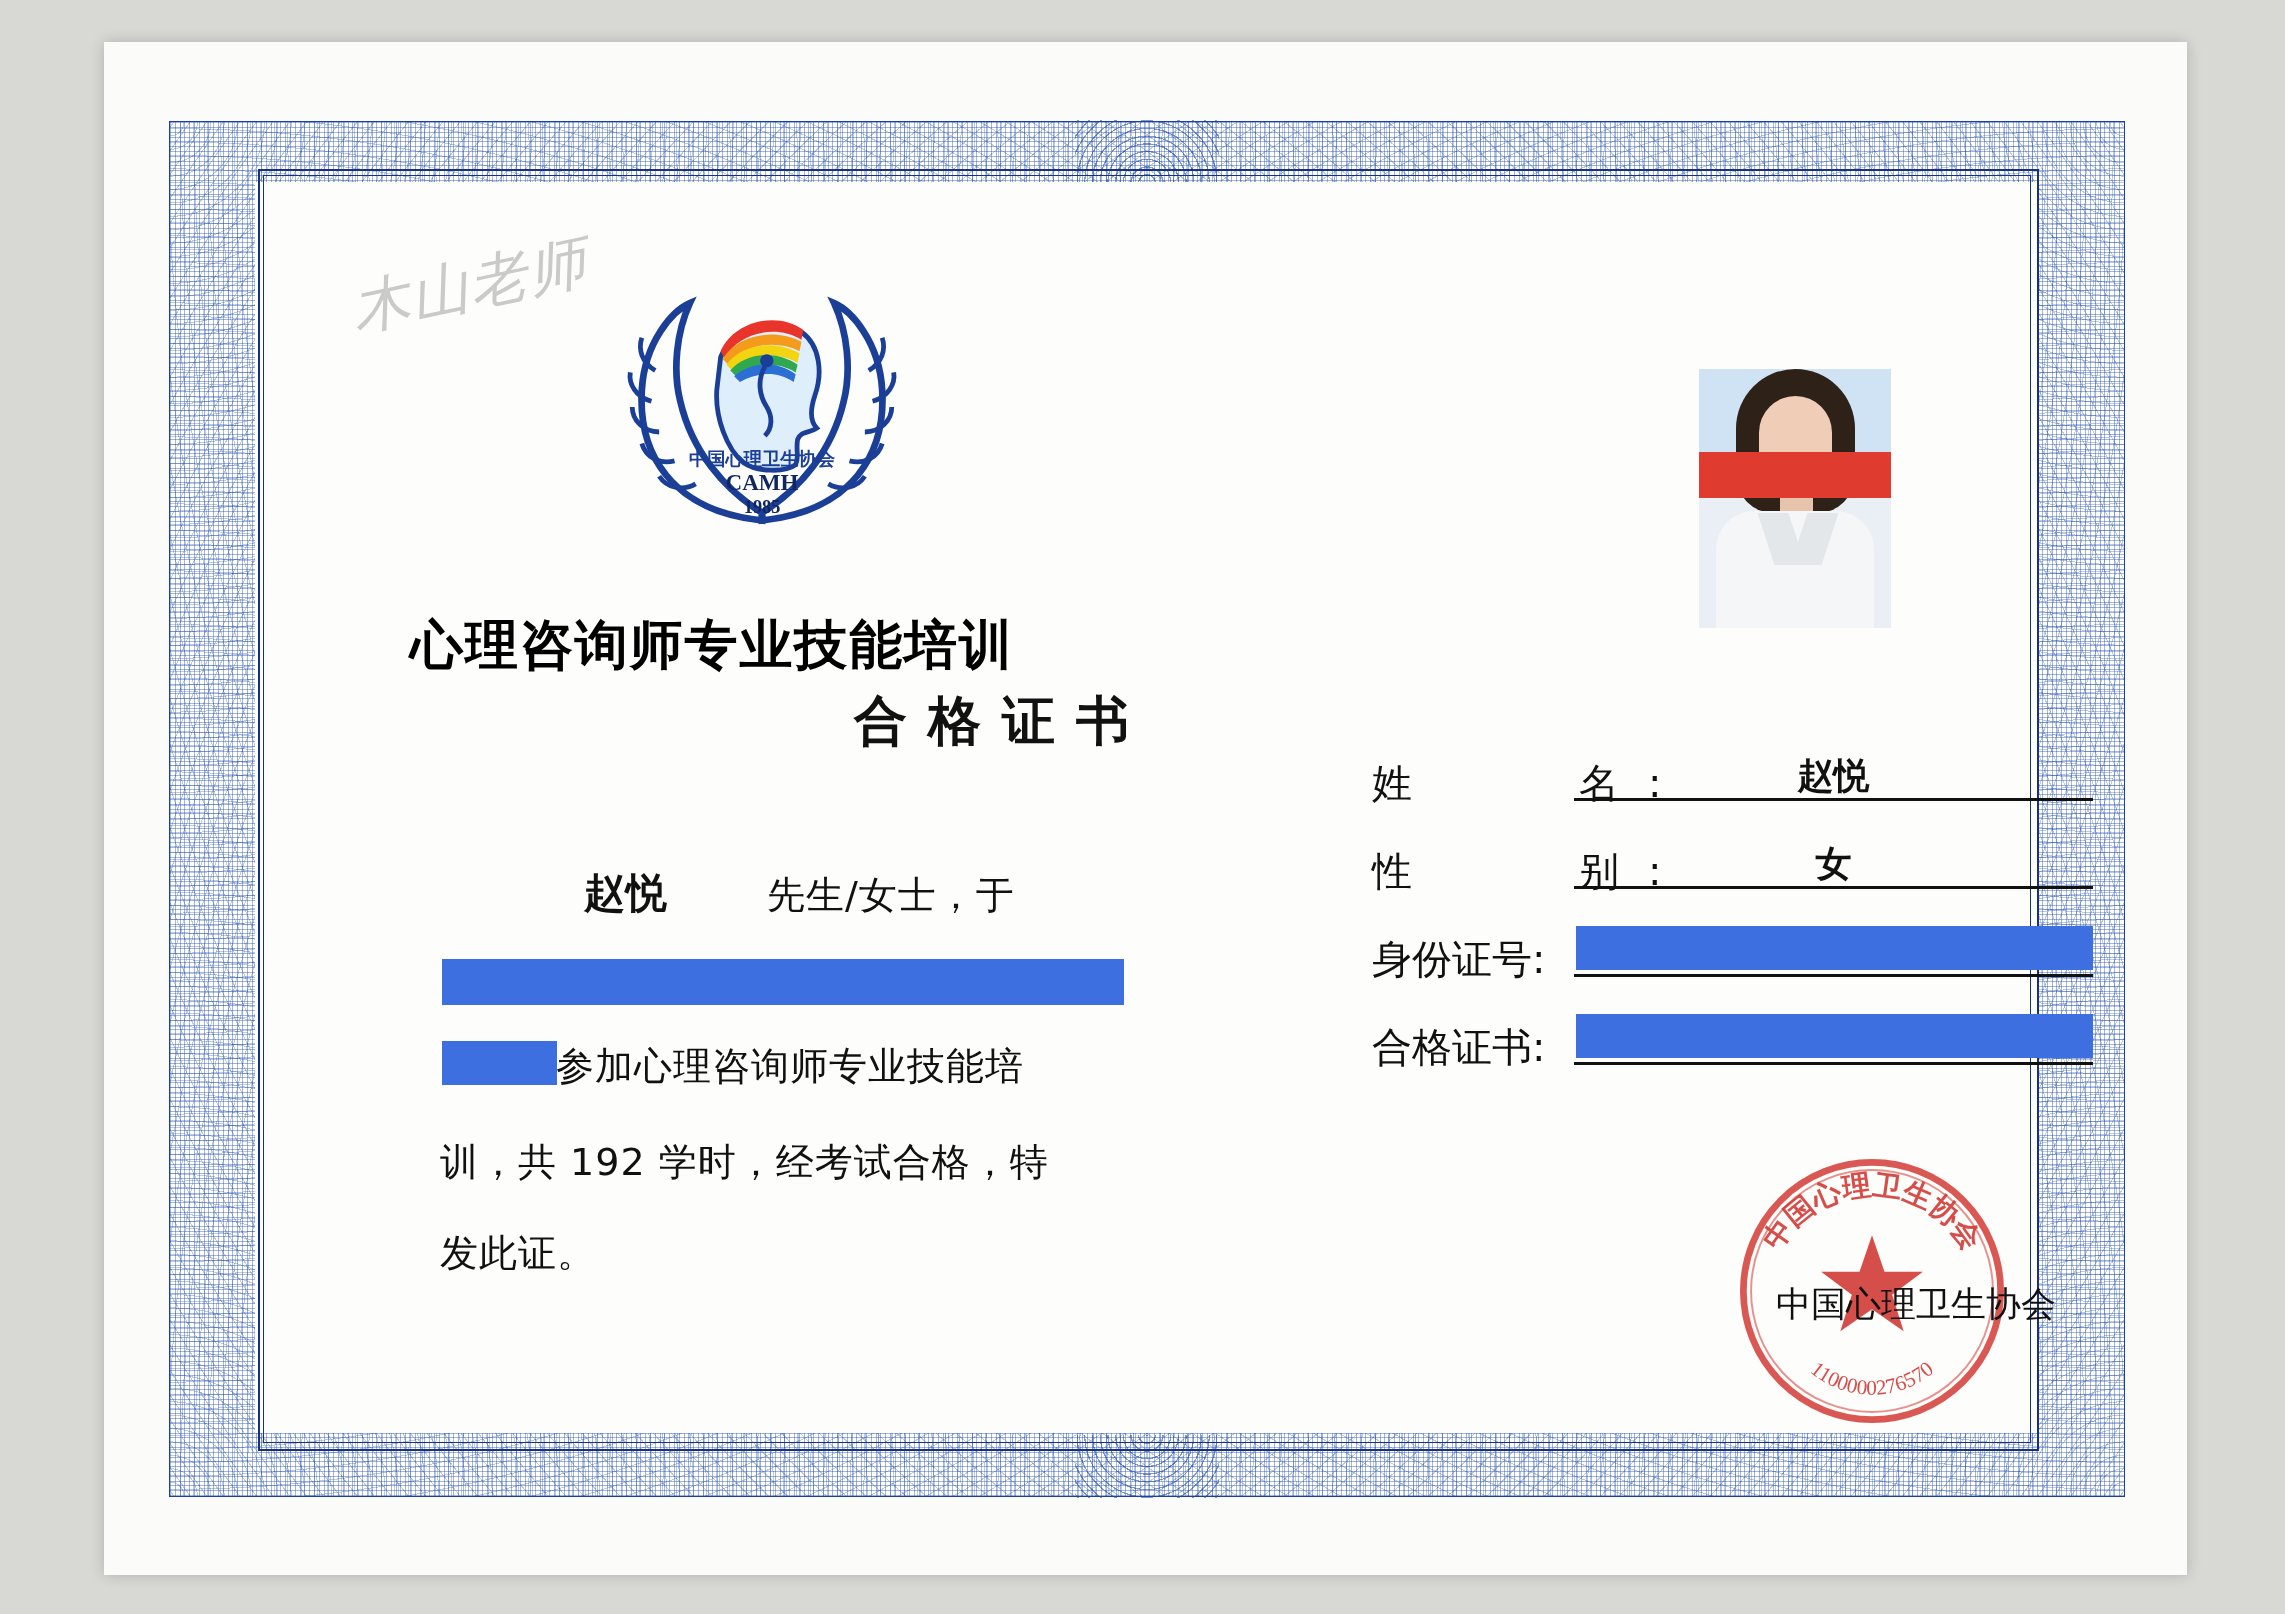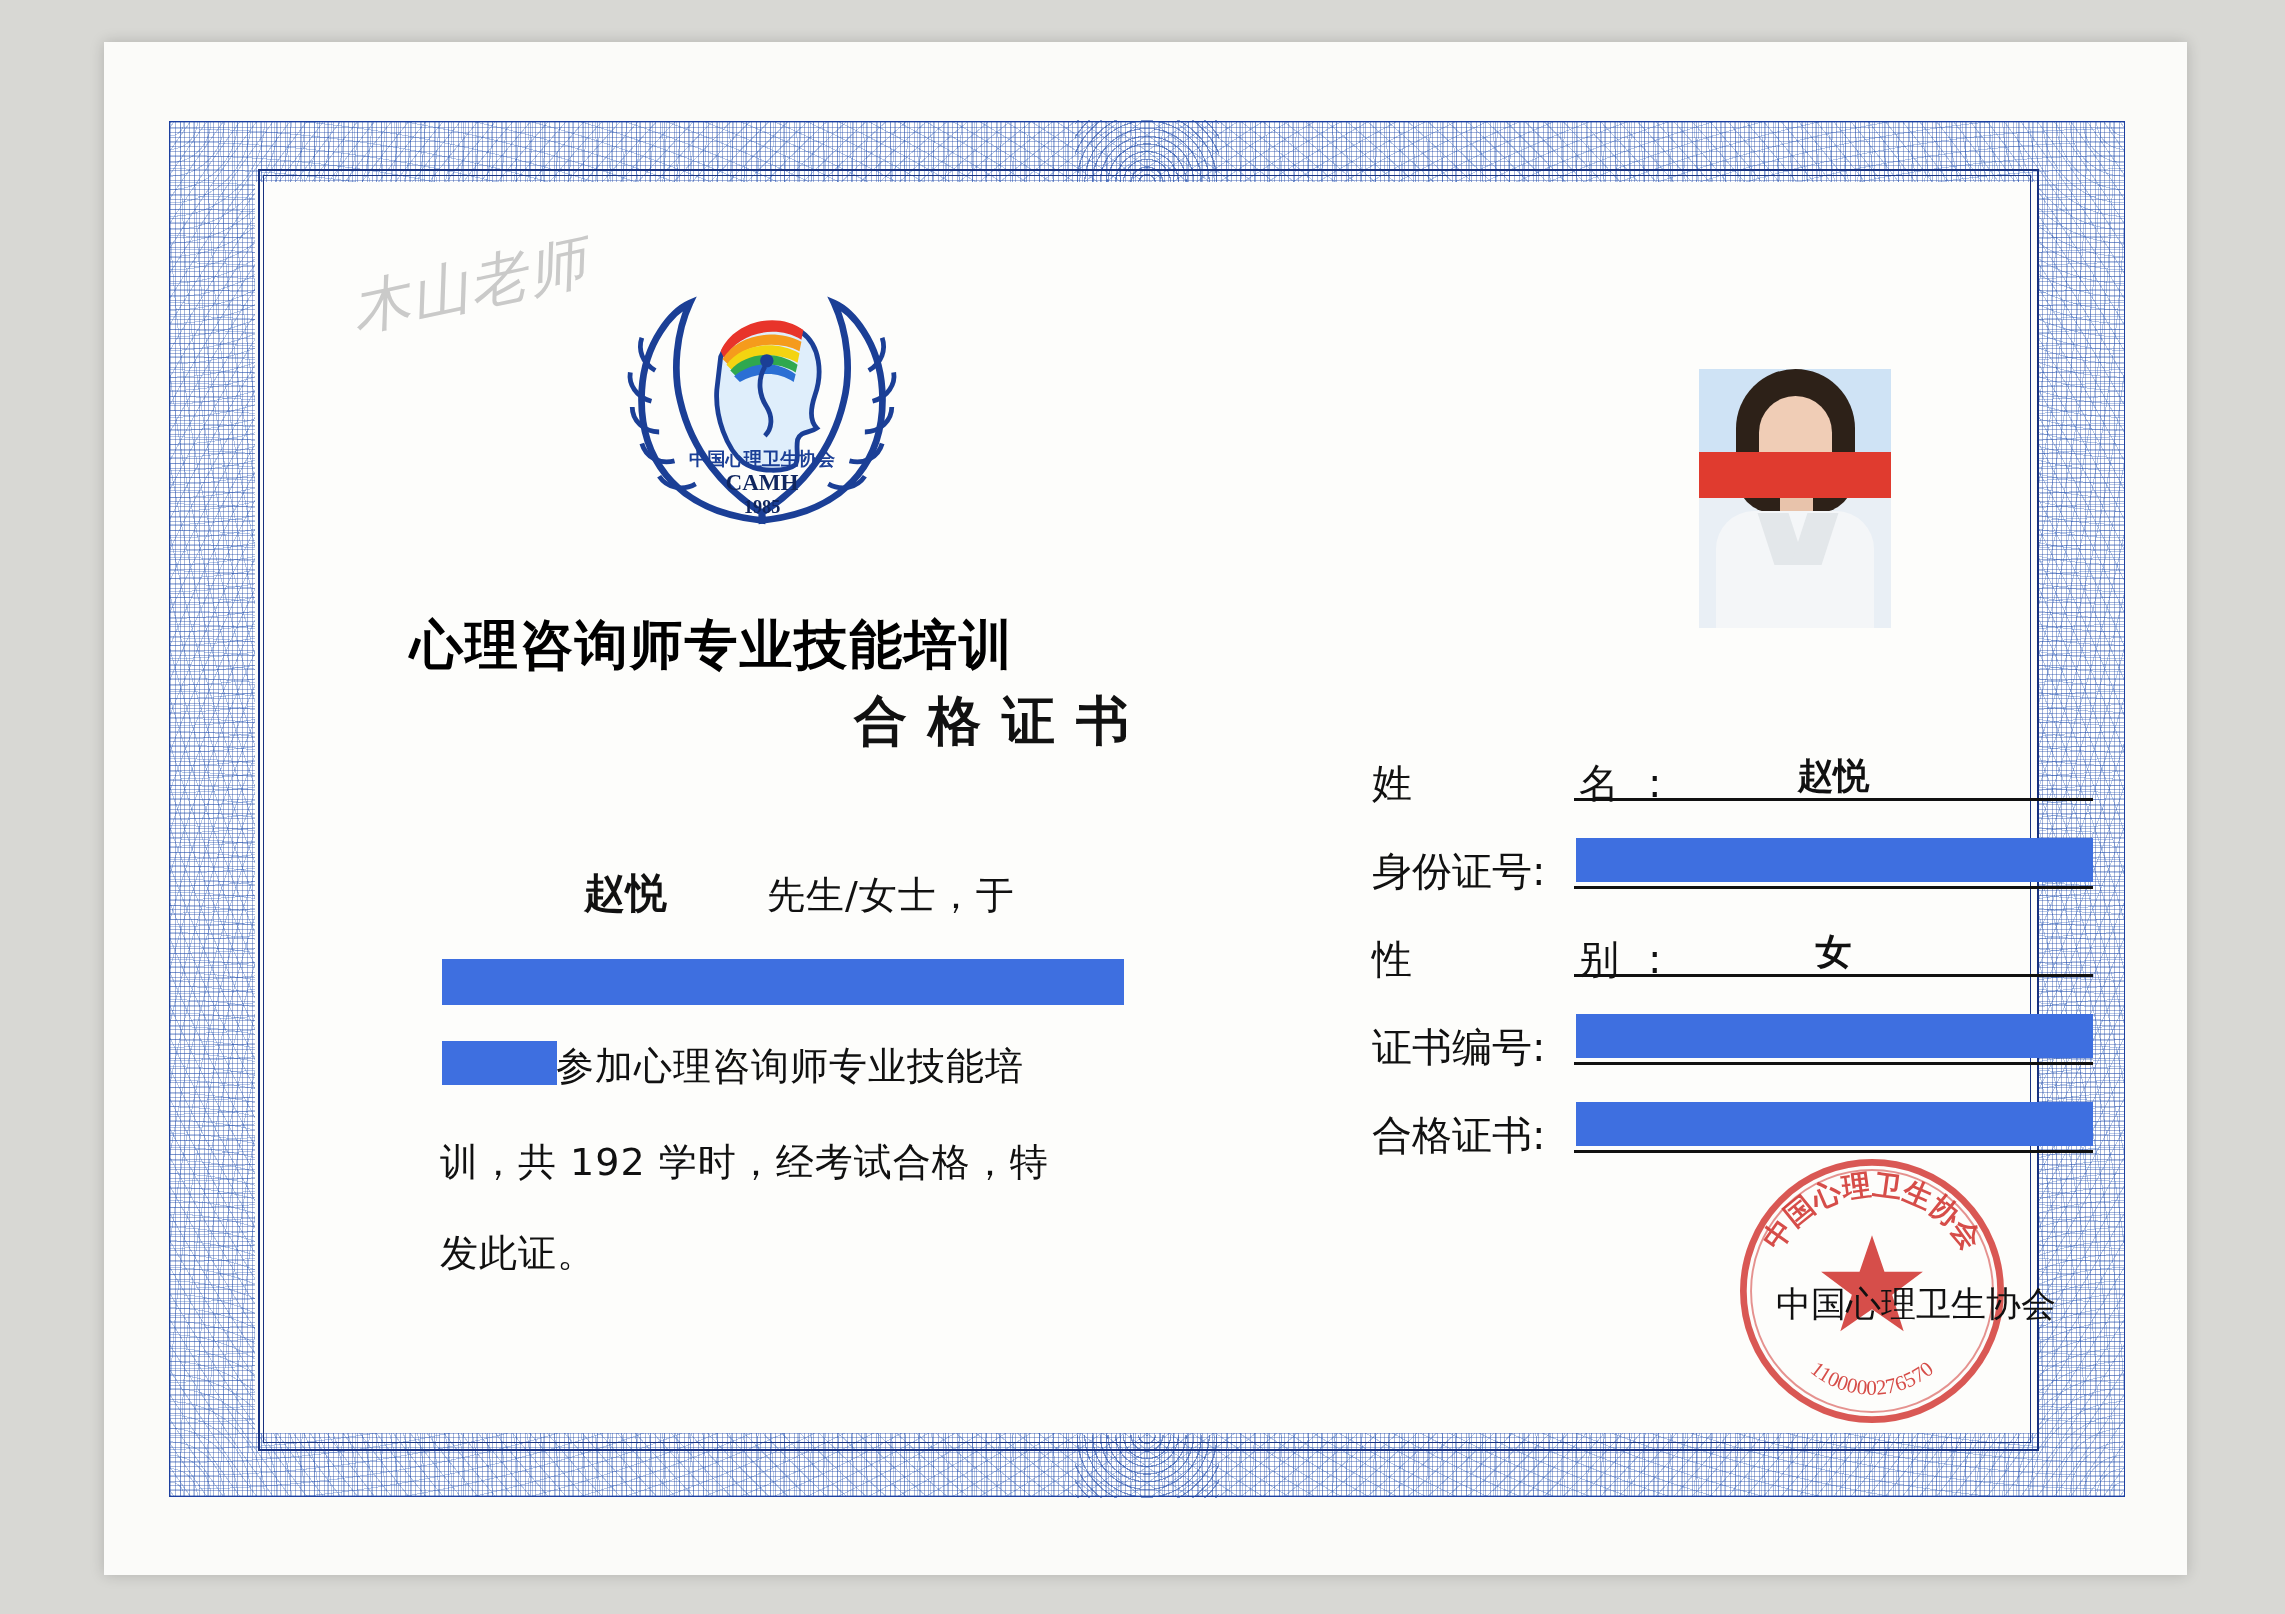--- a/index.html
+++ b/index.html
@@ -319,36 +319,31 @@
 
   <div class="fields">
 
     <div class="field-row">
       <div class="field-label sp">姓　　名:</div>
       <div class="field-value">赵悦</div>
       <div class="field-line"></div>
     </div>
 
     <div class="field-row">
+      <div class="field-label sp">性　　别:</div>
+      <div class="field-value">女</div>
+      <div class="field-line"></div>
+    </div>
+
+    <div class="field-row">
       <div class="field-label">身份证号:</div>
       <div class="field-redact"></div>
       <div class="field-line"></div>
     </div>
 
-    <div class="field-row">
-      <div class="field-label sp">性　　别:</div>
-      <div class="field-value">女</div>
-      <div class="field-line"></div>
-    </div>
-
-    <div class="field-row">
-      <div class="field-label">证书编号:</div>
-      <div class="field-redact"></div>
-      <div class="field-line"></div>
-    </div>
 
     <div class="field-row">
       <div class="field-label">合格证书:</div>
       <div class="field-redact"></div>
       <div class="field-line"></div>
     </div>
 
   </div>
 
   <div class="seal">

